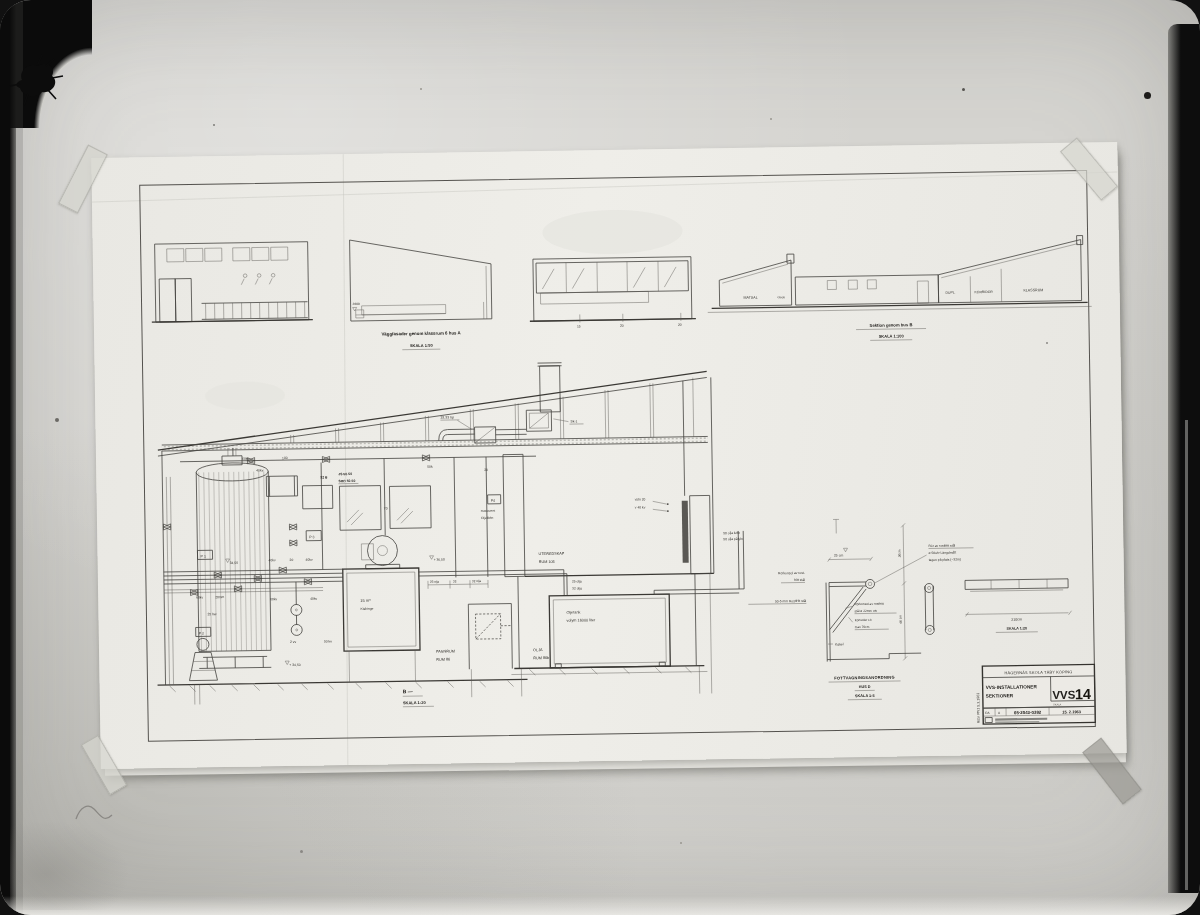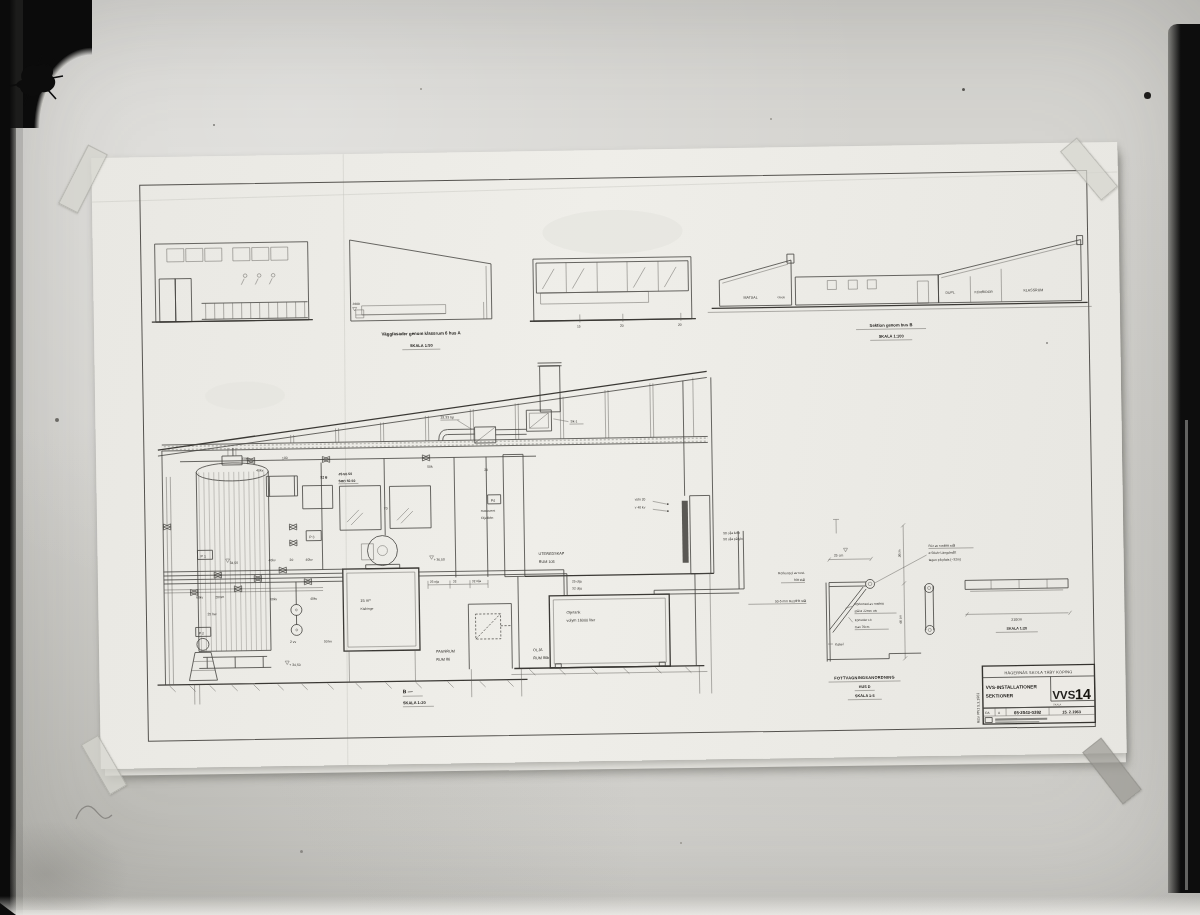--- a/index.html
+++ b/index.html
@@ -3,21 +3,21 @@
 <meta charset="utf-8">
 <style>
   html,body{margin:0;padding:0;background:#111;}
   .photo{position:relative;width:1200px;height:915px;overflow:hidden;
     background:
       radial-gradient(ellipse at 25% 12%, rgba(255,255,255,.30), transparent 45%),
       radial-gradient(ellipse at 85% 70%, rgba(130,130,124,.14), transparent 55%),
       radial-gradient(ellipse at 8% 92%, rgba(120,120,112,.28), transparent 35%),
       #d6d5d1;
     box-shadow:inset 0 0 140px rgba(70,70,64,.28);
-    font-family:"Liberation Sans", sans-serif;}
+    font-family:"Liberation Sans", sans-serif;border-radius:31px;}
   .film-left{position:absolute;left:0;top:0;width:16px;height:915px;
     background:linear-gradient(to right,#0b0b0b 60%,rgba(40,40,38,.55));}
   .film-left2{position:absolute;left:16px;top:0;width:7px;height:915px;background:rgba(90,90,86,.22);}
   .film-right{position:absolute;left:1168px;top:24px;width:32px;height:869px;
     background:linear-gradient(to right, rgba(70,70,66,.5), #0d0d0d 40%);
     border-top-left-radius:9px;}
   .film-right-sliver{position:absolute;left:1185px;top:420px;width:3px;height:470px;background:rgba(205,204,200,.45);}
   .corner-tl{position:absolute;left:0;top:0;width:92px;height:128px;
     background:radial-gradient(ellipse 92px 128px at 100% 100%, transparent 57%, #0b0b0b 63%);}
   .bottom-band{position:absolute;left:0;top:896px;width:1200px;height:19px;

